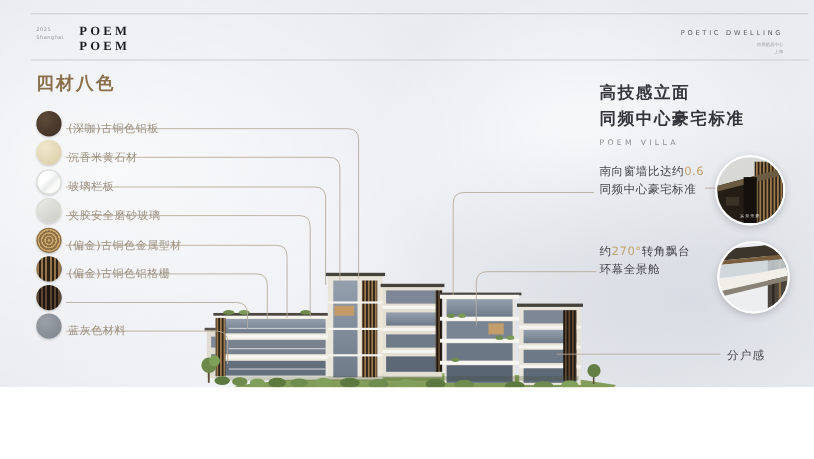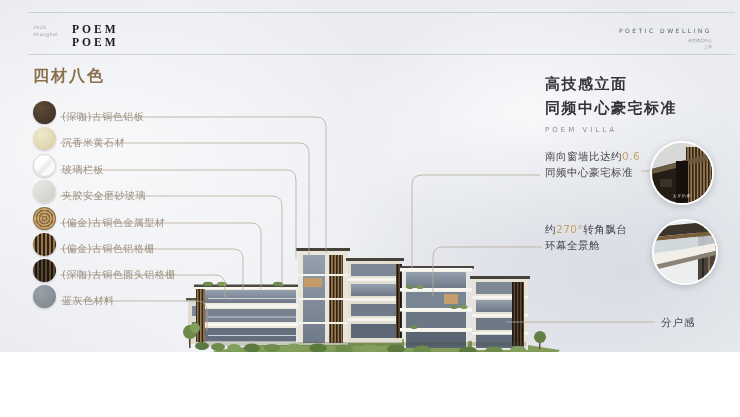--- a/index.html
+++ b/index.html
@@ -231,21 +231,20 @@
   <div class="abs mat-row" style="top:206px">
     <span class="sw sw-brushed-gold"></span>
     <span class="mat-label">(偏金)古铜色金属型材</span>
   </div>
   <div class="abs mat-row" style="top:232px">
     <span class="sw sw-gold-louver"></span>
     <span class="mat-label">(偏金)古铜色铝格栅</span>
   </div>
   <div class="abs mat-row" style="top:258px">
     <span class="sw sw-dark-louver"></span>
-    <span class="mat-label">(深咖)古铜色圆头铝格栅</span>
   </div>
   <div class="abs mat-row" style="top:284px">
     <span class="sw sw-blue-gray"></span>
     <span class="mat-label">蓝灰色材料</span>
   </div>
 
   <div class="abs rp-title">
     <div>高技感立面</div>
     <div>同频中心豪宅标准</div>
   </div>

